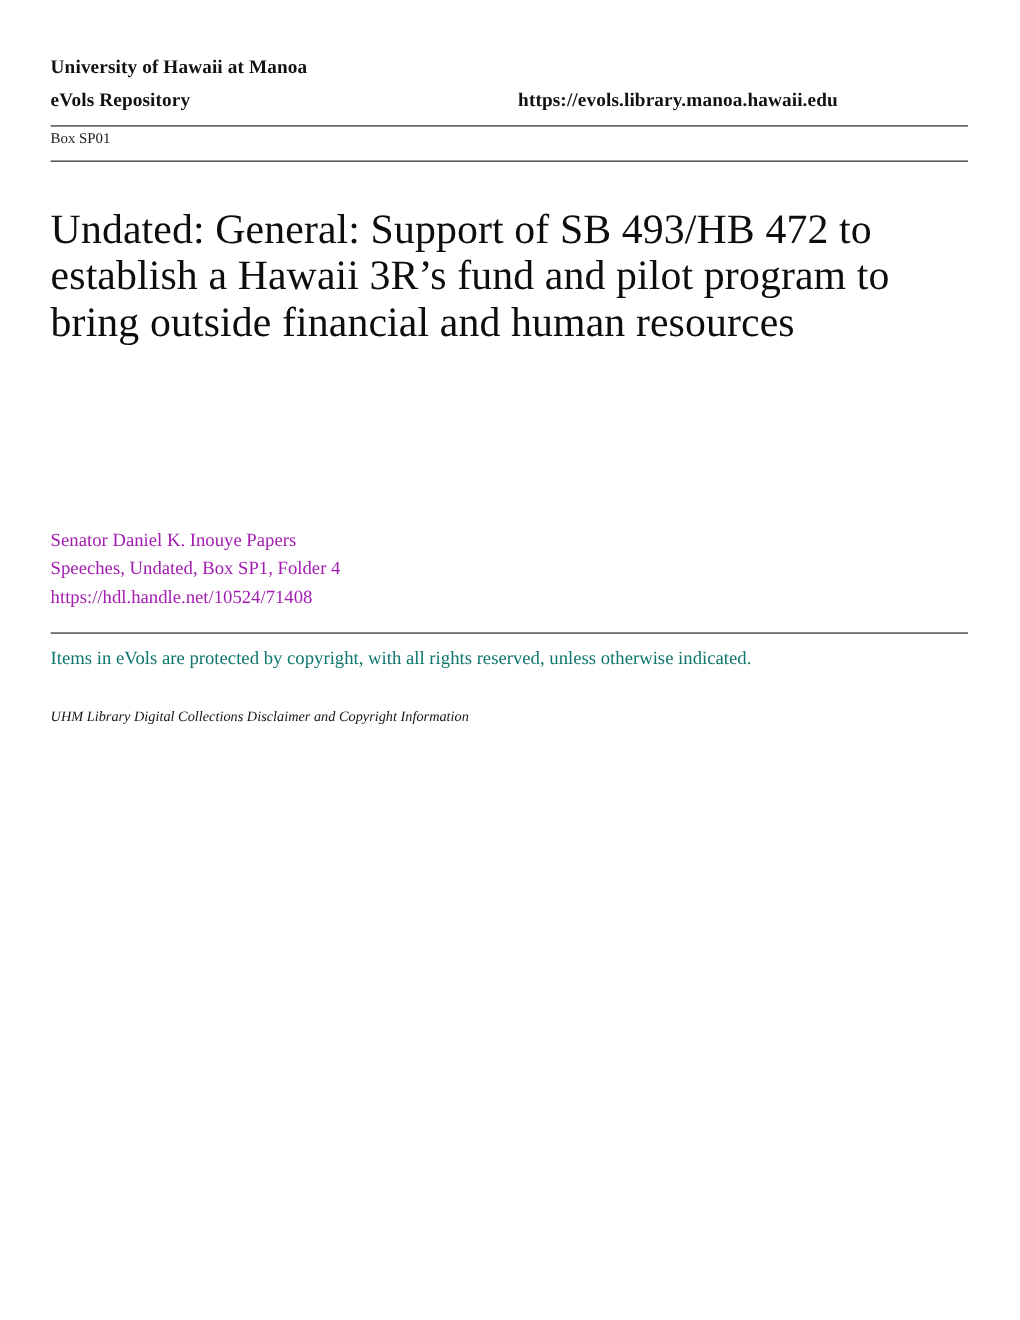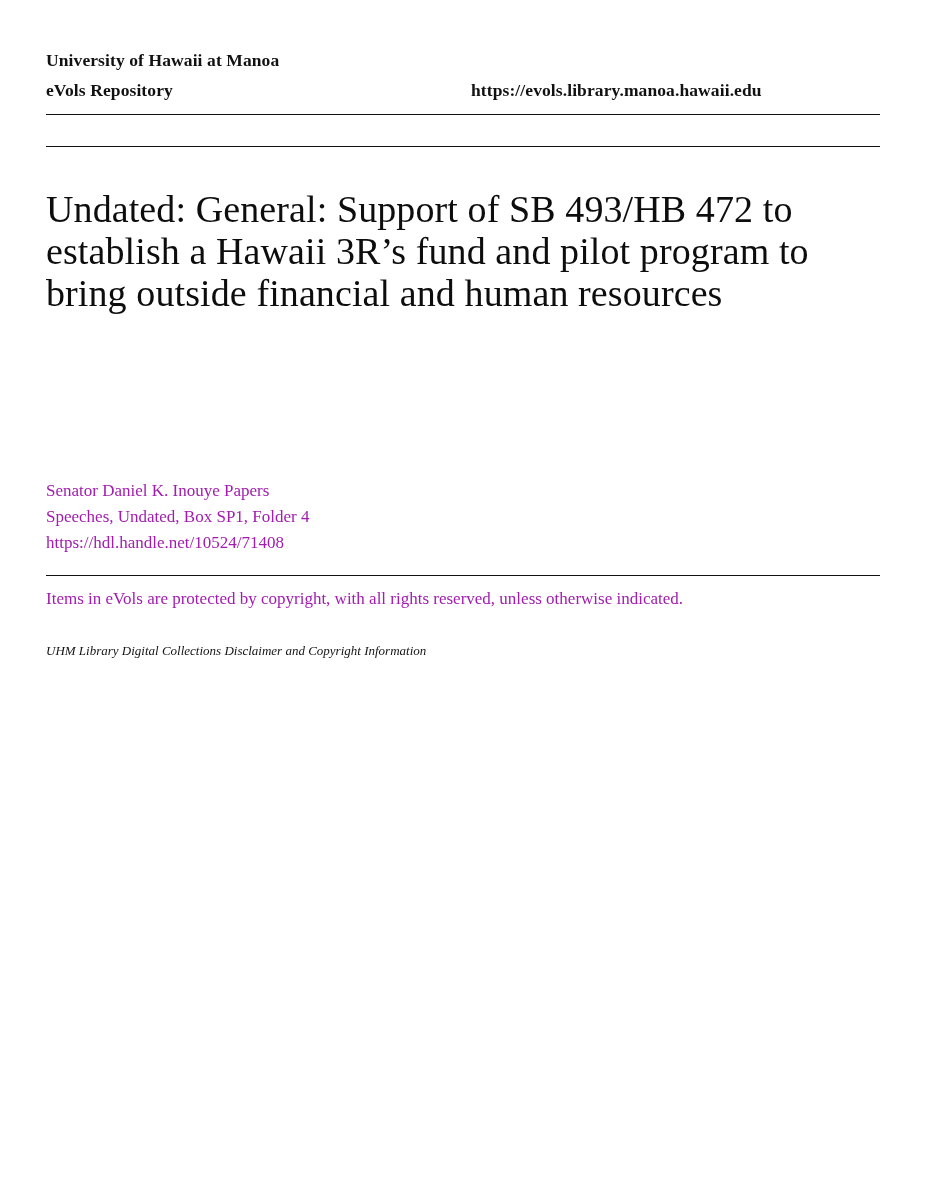--- a/index.html
+++ b/index.html
@@ -96,21 +96,21 @@
     width: 834px;
     border-top: 1.8px solid #111;
   }
   .rights-text {
     position: absolute;
     left: 46px;
     top: 587px;
     width: 834px;
     font-size: 17px;
     line-height: 24px;
-    color: #a21caf;
+    color: #0f766e;
   }
   .disclaimer {
     position: absolute;
     left: 46px;
     top: 643px;
     width: 834px;
     font-size: 13px;
     font-style: italic;
     color: #141414;
   }
@@ -127,20 +127,21 @@
     </div>
 
     <div class="header-row">
       <div class="header-col-left header-strong">eVols Repository</div>
       <div class="header-col-right header-strong">https://evols.library.manoa.hawaii.edu</div>
     </div>
 
     <div class="rule-thick"></div>
 
     <div class="sub-row">
+      <div class="header-col-left sub-text">Box SP01</div>
     </div>
 
     <div class="rule-thick"></div>
   </div>
 
   <div class="title">Undated: General: Support of SB 493/HB 472 to establish a Hawaii 3R’s fund and pilot program to bring outside financial and human resources</div>
 
   <div class="citation">
     <div>Senator Daniel K. Inouye Papers</div>
     <div>Speeches, Undated, Box SP1, Folder 4</div>

